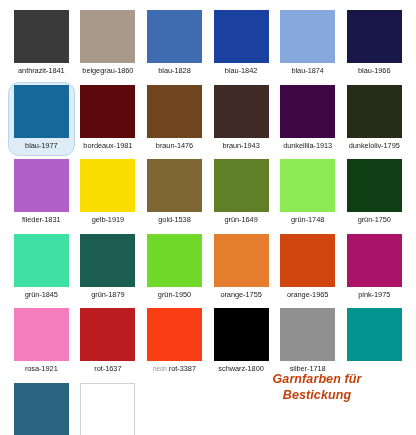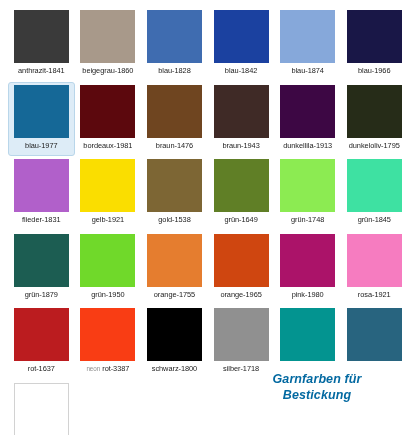--- a/index.html
+++ b/index.html
@@ -42,21 +42,21 @@
     flex-direction: column;
     align-items: center;
     justify-content: flex-start;
     padding-top: 3px;
     box-sizing: border-box;
   }
 
   .swatch-cell.is-selected {
     background: #ddecf7;
     border: 1px solid #b9d6ea;
-    border-radius: 3px;
+    border-radius: 11px;
     padding-top: 2px;
   }
 
   .swatch-chip {
     width: 55px;
     height: 53px;
     box-sizing: border-box;
     flex: 0 0 auto;
   }
 
@@ -83,21 +83,21 @@
   #caption-block {
     position: absolute;
     right: 14px;
     bottom: 22px;
     width: 170px;
     text-align: center;
     font-style: italic;
     font-weight: bold;
     font-size: 12.5px;
     line-height: 16px;
-    color: #0369a1;
+    color: #c2410c;
     letter-spacing: 0.1px;
   }
   #caption-block .caption-line { display: block; }
 </style>
 </head>
 <body>
 
 <div id="swatch-page">
 
   <div id="swatch-grid">
@@ -148,35 +148,39 @@
       <div class="swatch-cell">
         <div class="swatch-chip" title="dunkeloliv-1795" style="background: rgb(38, 44, 24);"></div>
         <div class="swatch-label">dunkeloliv-1795</div>
       </div>
       <div class="swatch-cell">
         <div class="swatch-chip" title="flieder-1831" style="background: rgb(177, 96, 202);"></div>
         <div class="swatch-label">flieder-1831</div>
       </div>
       <div class="swatch-cell">
         <div class="swatch-chip" title="gelb-1924" style="background: rgb(250, 222, 0);"></div>
-        <div class="swatch-label">gelb-1921</div>
+        <div class="swatch-label">gelb-1919</div>
       </div>
       <div class="swatch-cell">
         <div class="swatch-chip" title="gold-1538" style="background: rgb(125, 102, 52);"></div>
         <div class="swatch-label">gold-1538</div>
       </div>
       <div class="swatch-cell">
         <div class="swatch-chip" title="grün-1649" style="background: rgb(96, 127, 38);"></div>
         <div class="swatch-label">grün-1649</div>
       </div>
       <div class="swatch-cell">
         <div class="swatch-chip" title="grün-1748" style="background: rgb(140, 235, 82);"></div>
         <div class="swatch-label">grün-1748</div>
       </div>
       <div class="swatch-cell">
+        <div class="swatch-chip" title="grün-1750" style="background: rgb(15, 61, 20);"></div>
+        <div class="swatch-label">grün-1750</div>
+      </div>
+      <div class="swatch-cell">
         <div class="swatch-chip" title="grün-1845" style="background: rgb(62, 225, 162);"></div>
         <div class="swatch-label">grün-1845</div>
       </div>
       <div class="swatch-cell">
         <div class="swatch-chip" title="grün-1879" style="background: rgb(28, 93, 82);"></div>
         <div class="swatch-label">grün-1879</div>
       </div>
       <div class="swatch-cell">
         <div class="swatch-chip" title="grün-1950" style="background: rgb(112, 217, 42);"></div>
         <div class="swatch-label">grün-1950</div>
@@ -184,21 +188,21 @@
       <div class="swatch-cell">
         <div class="swatch-chip" title="orange-1755" style="background: rgb(229, 125, 47);"></div>
         <div class="swatch-label">orange-1755</div>
       </div>
       <div class="swatch-cell">
         <div class="swatch-chip" title="orange-1965" style="background: rgb(207, 70, 16);"></div>
         <div class="swatch-label">orange-1965</div>
       </div>
       <div class="swatch-cell">
         <div class="swatch-chip" title="pink-1984" style="background: rgb(171, 19, 105);"></div>
-        <div class="swatch-label">pink-1980</div>
+        <div class="swatch-label">pink-1975</div>
       </div>
       <div class="swatch-cell">
         <div class="swatch-chip" title="rosa-1921" style="background: rgb(246, 124, 192);"></div>
         <div class="swatch-label">rosa-1921</div>
       </div>
       <div class="swatch-cell">
         <div class="swatch-chip" title="rot-1637" style="background: rgb(187, 28, 31);"></div>
         <div class="swatch-label">rot-1637</div>
       </div>
       <div class="swatch-cell">

